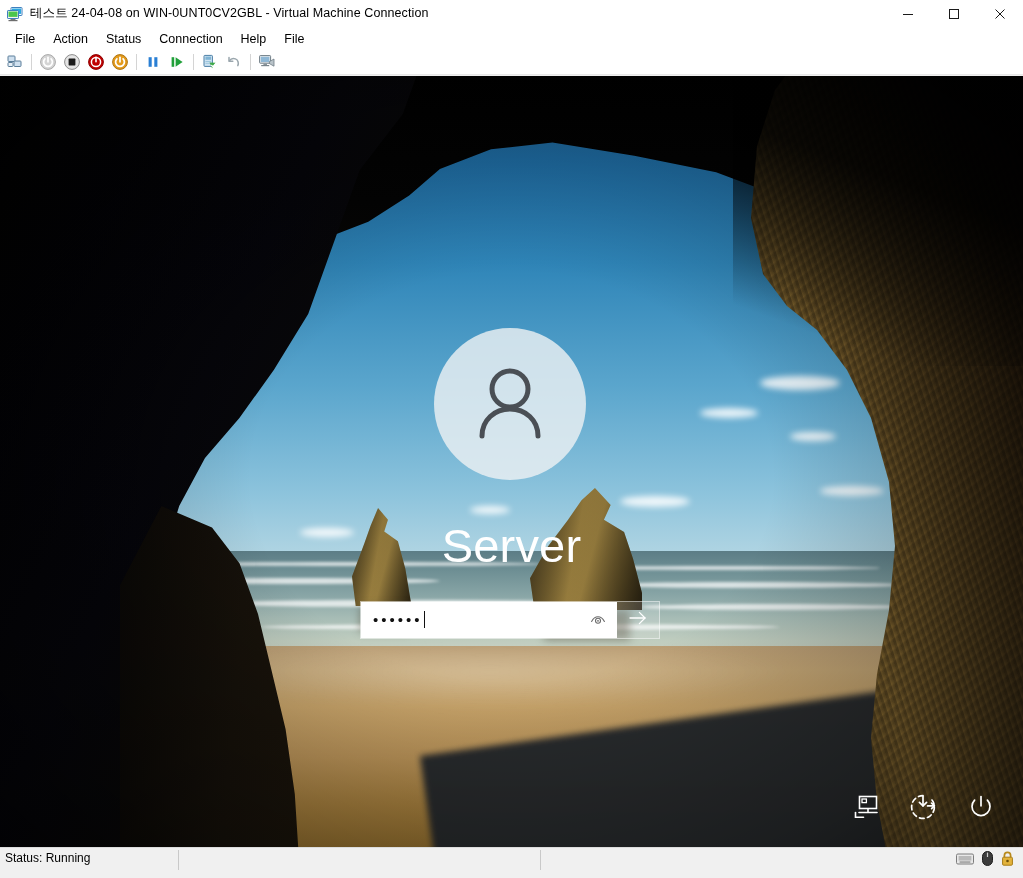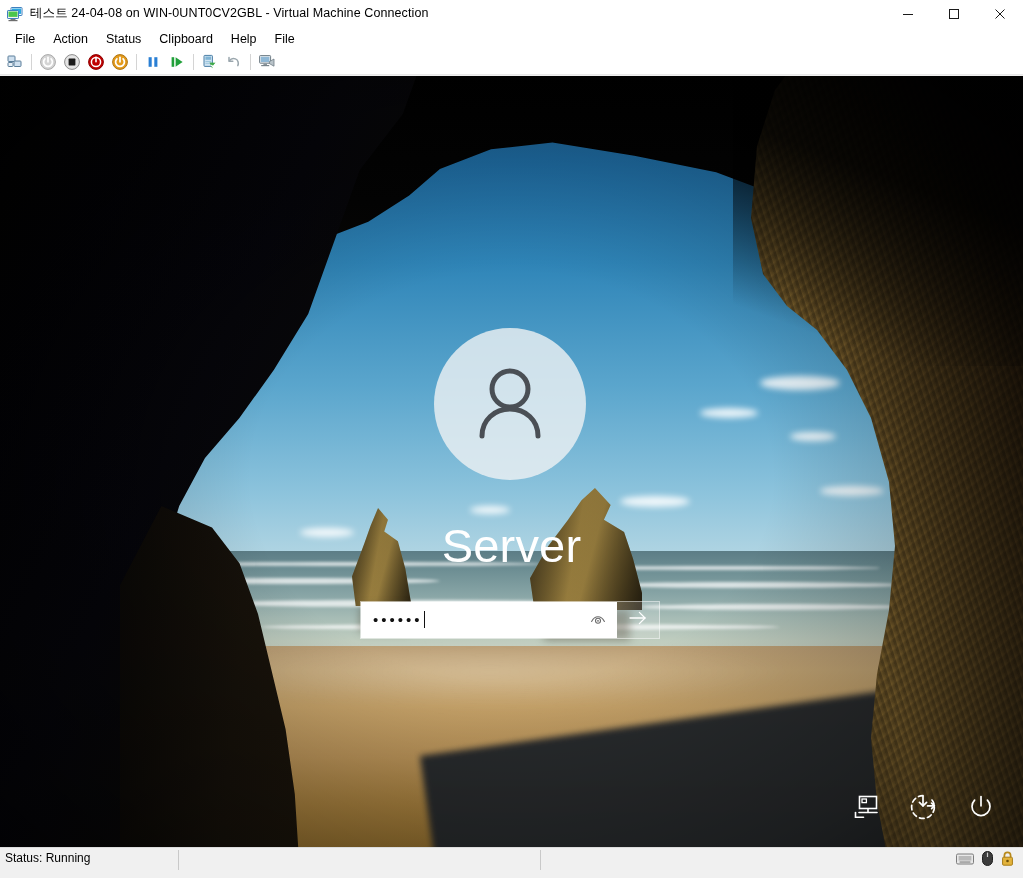--- a/index.html
+++ b/index.html
@@ -403,21 +403,21 @@
             <path d="M1.5 1.5l9 9M10.5 1.5l-9 9" stroke="#1a1a1a" stroke-width="1"></path>
           </svg>
       </div>
     </div>
   </div>
 
   <div class="menubar">
     <div class="menu-item">File</div>
     <div class="menu-item">Action</div>
     <div class="menu-item">Status</div>
-    <div class="menu-item">Clipboard</div>
+    <div class="menu-item">Connection</div>
     <div class="menu-item">Help</div>
     <div class="menu-item">File</div>
   </div>
 
   <div class="toolbar">
 
     <div class="tb-btn">
       <svg width="18" height="18" viewBox="0 0 18 18">
         <rect x="2" y="3" width="7" height="5.5" rx="0.8" fill="#cfe0ef" stroke="#5a7d99" stroke-width="1"></rect>
         <rect x="8" y="8" width="7" height="5.5" rx="0.8" fill="#cfe0ef" stroke="#5a7d99" stroke-width="1"></rect>

